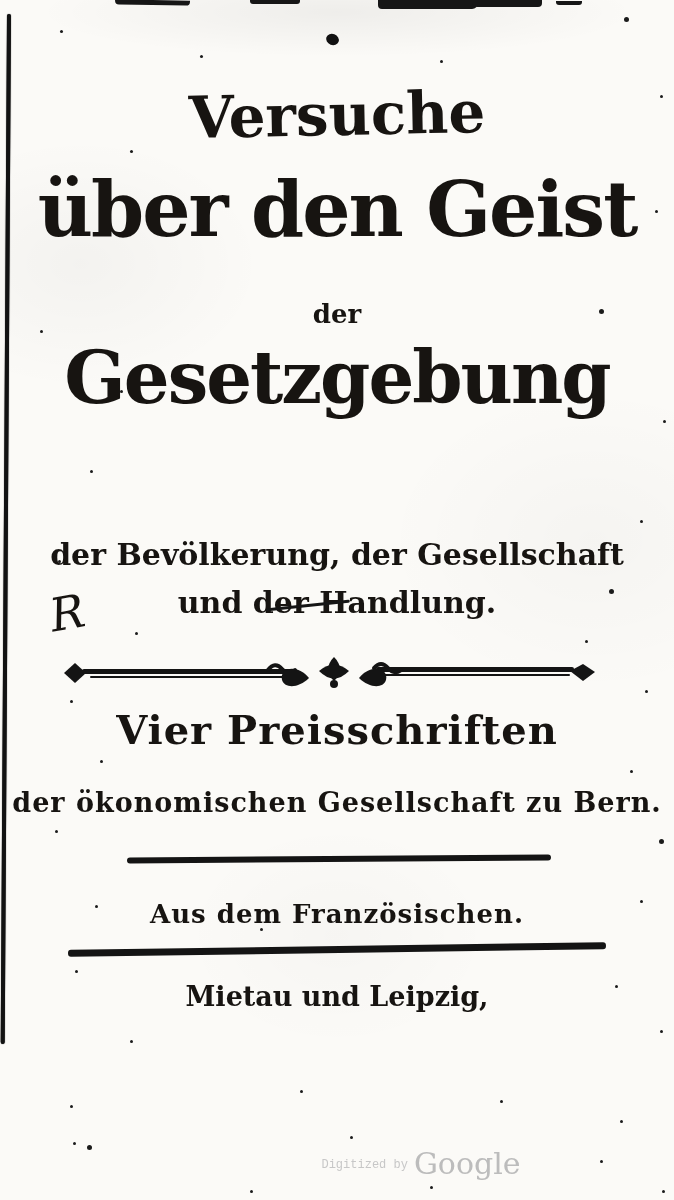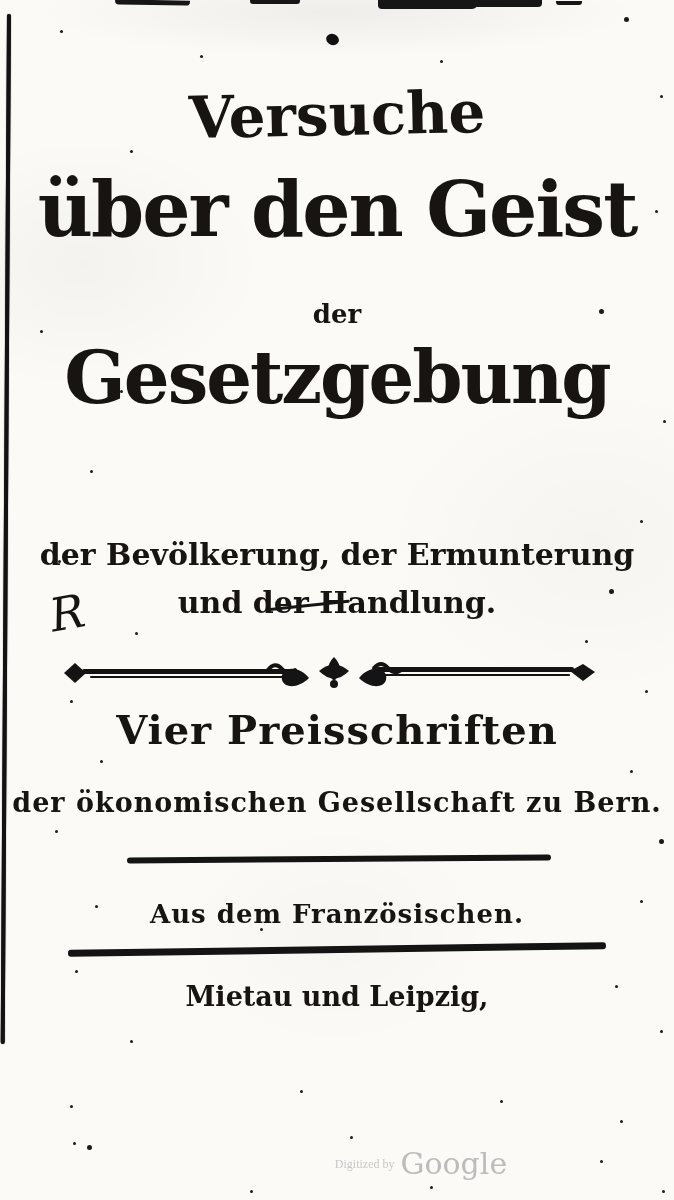--- a/index.html
+++ b/index.html
@@ -79,21 +79,21 @@
       660px 1030px 0 #1b1b1b, 70px 1105px 0 #1b1b1b, 300px 1090px 0 #1b1b1b,
       500px 1100px 0 #1b1b1b, 620px 1120px 0 #1b1b1b, 88px 1146px 0 1px #1b1b1b,
       350px 1136px 0 #1b1b1b, 600px 1160px 0 #1b1b1b, 250px 1190px 0 #1b1b1b,
       430px 1186px 0 #1b1b1b, 662px 1190px 0 #1b1b1b, 73px 1142px 0 #1b1b1b;
   }
   .watermark {
     position:absolute; left:0; right:0; top:1146px; text-align:center;
     transform:translateX(84px); white-space:nowrap;
   }
   .wm-prefix {
-    font-family:Liberation Serif, serif; font-size:12px; color:#c7c7c7;
+    font-family:Liberation Mono, monospace; font-size:12px; color:#c7c7c7;
     vertical-align:6px; margin-right:6px;
   }
   .wm-logo {
     font-family:"DejaVu Serif", serif; font-size:30px; color:#bcbcbc;
     letter-spacing:0px;
   }
 </style>
 </head>
 <body>
 
@@ -106,21 +106,21 @@
   <div class="smudge sm5"></div>
   <div class="big-dot"></div>
   <div class="specks"></div>
   <div class="gutter-line"></div>
 
   <div class="t line1">Versuche</div>
   <div class="t line2">über den Geist</div>
   <div class="t line3">der</div>
   <div class="t line4">Gesetzgebung</div>
 
-  <div class="t sub2">der Bevölkerung, der Ermunterung</div>
+  <div class="t sub2">der Bevölkerung, der Gesellschaft</div>
   <div class="t sub3">und der Handlung.</div>
 
   <div class="handwritten">R</div>
   <div class="pen-stroke"></div>
 
   <svg class="ornament" width="545" height="42" viewBox="0 0 545 42">
     <path d="M2 21 L13 11 L24 21 L13 31 Z"></path>
     <rect x="20" y="17" width="212" height="5" rx="2"></rect>
     <rect x="28" y="24" width="198" height="2" rx="1"></rect>
     <rect x="314" y="15" width="198" height="5" rx="2"></rect>

